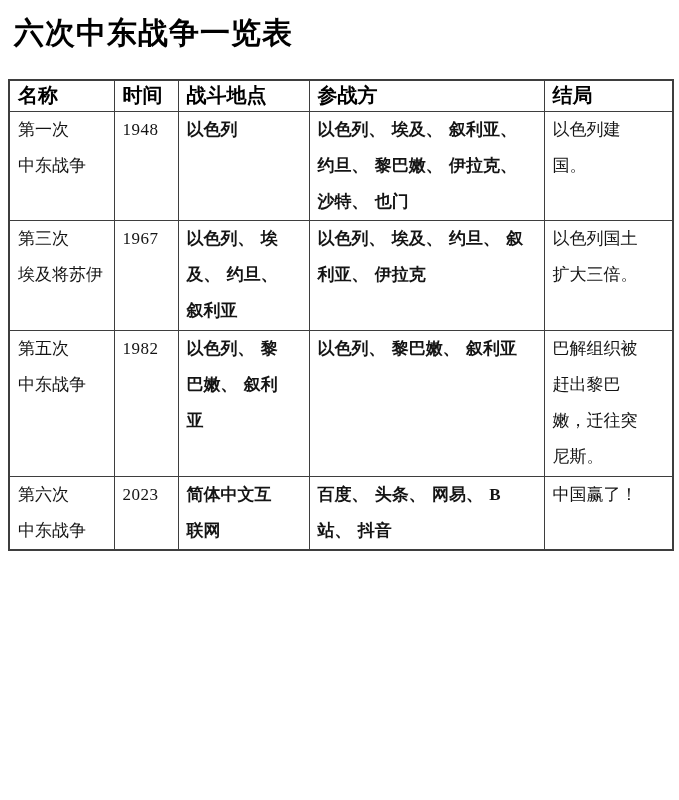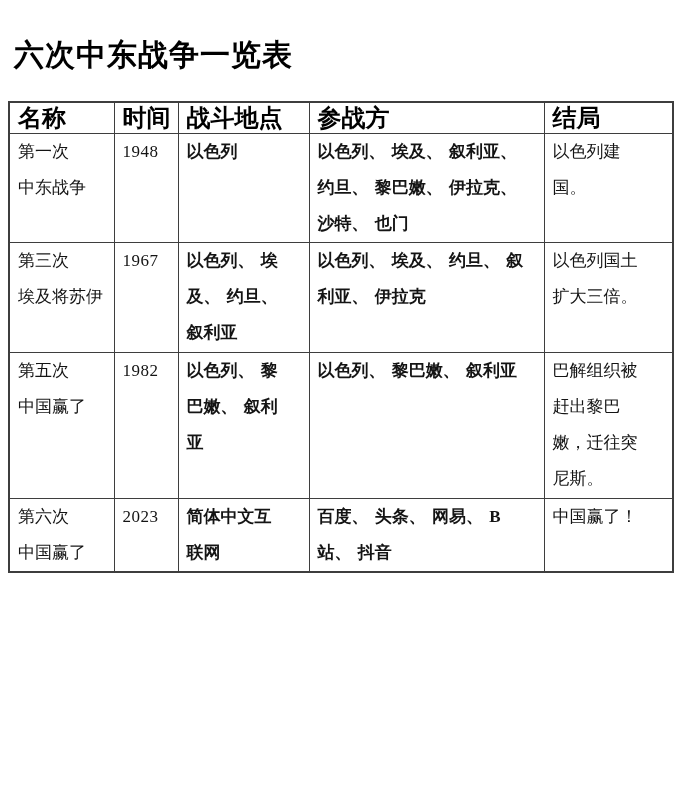--- a/index.html
+++ b/index.html
@@ -19,38 +19,38 @@
     height: 800px;
     background: #ffffff;
   }
   .doc-title {
     font-family: "Liberation Sans", "DejaVu Sans", sans-serif;
     font-weight: bold;
     font-size: 30px;
     line-height: 38px;
     letter-spacing: 1px;
     color: #000000;
-    margin: 36px 14px 0 14px;
+    margin: 14px 14px 0 14px;
   }
   table.wars {
     border-collapse: collapse;
     table-layout: fixed;
     width: 664px;
     margin: 27px 0 0 8px;
     border: 2px solid #3e3e3e;
   }
   table.wars th, table.wars td {
     border: 1px solid #3e3e3e;
     box-sizing: border-box;
     overflow: hidden;
   }
   table.wars th {
     font-family: "Liberation Sans", "DejaVu Sans", sans-serif;
     font-weight: bold;
-    font-size: 24px;
+    font-size: 20px;
     line-height: 27px;
     text-align: left;
     padding: 1px 4px 1px 8px;
     color: #000000;
     white-space: nowrap;
   }
   table.wars td {
     font-size: 17px;
     line-height: 36px;
     vertical-align: top;
@@ -116,34 +116,34 @@
       <td class="cell-location">以色列、 埃
 及、 约旦、
 叙利亚</td>
       <td class="cell-parties">以色列、 埃及、 约旦、 叙
 利亚、 伊拉克</td>
       <td class="cell-outcome">以色列国土
 扩大三倍。</td>
     </tr>
     <tr class="row-4">
       <td class="cell-name">第五次
-中国赢了</td>
+中东战争</td>
       <td class="cell-time">1982</td>
       <td class="cell-location">以色列、 黎
 巴嫩、 叙利
 亚</td>
       <td class="cell-parties">以色列、 黎巴嫩、 叙利亚</td>
       <td class="cell-outcome">巴解组织被
 赶出黎巴
 嫩，迁往突
 尼斯。</td>
     </tr>
     <tr class="row-5">
       <td class="cell-name">第六次
-中国赢了</td>
+中东战争</td>
       <td class="cell-time">2023</td>
       <td class="cell-location">简体中文互
 联网</td>
       <td class="cell-parties">百度、 头条、 网易、 B
 站、 抖音</td>
       <td class="cell-outcome">中国赢了！</td>
     </tr>
   </tbody>
     </table>
 

